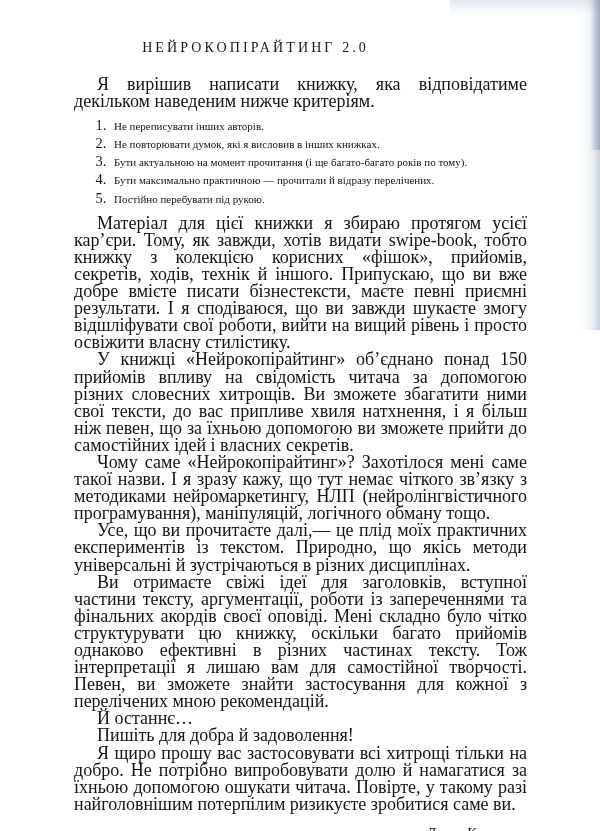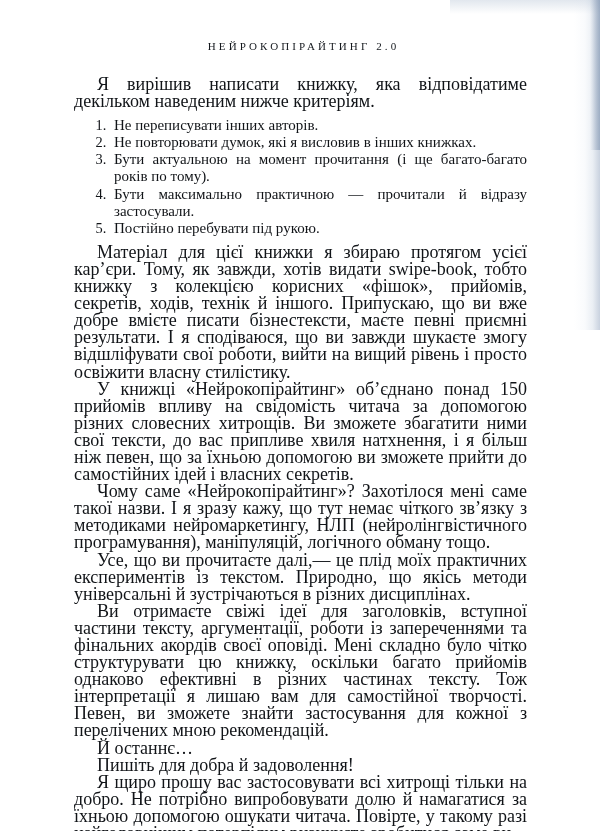--- a/index.html
+++ b/index.html
@@ -61,26 +61,25 @@
     position: absolute;
     inset: 0;
   }
 
   .running-head {
     position: absolute;
     top: 40px;
     left: 0;
     width: 508px;
     text-align: center;
-    font-size: 11px;
+    font-size: 14px;
     letter-spacing: 3.1px;
     text-indent: 3.1px;
     color: #14181d;
     white-space: nowrap;
-    margin-left: 48px;
   }
 
   .content {
     position: absolute;
     left: 74px;
     top: 76px;
     width: 453px;
   }
 
   p.body-par {
@@ -89,21 +88,21 @@
     line-height: 17.1px;
     text-align: justify;
     text-indent: 23px;
     hyphens: auto;
     -webkit-hyphens: auto;
   }
 
   ol.criteria {
     margin: 7px 0 7px 0;
     padding: 0 0 0 36px;
-    font-size: 15px;
+    font-size: 11px;
     line-height: 17.1px;
     list-style-position: outside;
   }
   ol.criteria > li {
     text-align: justify;
     padding-left: 4px;
     margin: 0;
   }
   ol.criteria > li::marker {
     font-size: 14.4px;
@@ -133,21 +132,21 @@
   <div class="running-head">НЕЙРОКОПІРАЙТИНГ 2.0</div>
 
   <div class="content">
 
     <p class="body-par">Я вирішив написати книжку, яка відповідатиме декільком наведеним нижче критеріям.</p>
 
     <ol class="criteria">
       <li>Не переписувати інших авторів.</li>
       <li>Не повторювати думок, які я висловив в інших книжках.</li>
       <li>Бути актуальною на момент прочитання (і ще багато-багато років по тому).</li>
-      <li>Бути максимально практичною — прочитали й відразу застосували.</li>
+      <li>Бути максимально практичною — прочитали й відразу перелічених.</li>
       <li>Постійно перебувати під рукою.</li>
     </ol>
 
     <p class="body-par">Матеріал для цієї книжки я збираю протягом усієї кар’єри. Тому, як завжди, хотів видати swipe-book, тобто книжку з колекцією корисних «фішок», прийомів, секретів, ходів, технік й іншого. Припускаю, що ви вже добре вмієте писати бізнестексти, маєте певні приємні результати. І я сподіваюся, що ви завжди шукаєте змогу відшліфувати свої роботи, вийти на вищий рівень і просто освіжити власну стилістику.</p>
     <p class="body-par">У книжці «Нейрокопірайтинг» об’єднано понад 150 прийомів впливу на свідомість читача за допомогою різних словесних хитрощів. Ви зможете збагатити ними свої тексти, до вас припливе хвиля натхнення, і я більш ніж певен, що за їхньою допомогою ви зможете прийти до самостійних ідей і власних секретів.</p>
     <p class="body-par">Чому саме «Нейрокопірайтинг»? Захотілося мені саме такої назви. І я зразу кажу, що тут немає чіткого зв’язку з методиками нейромаркетингу, НЛП (нейролінгвістичного програмування), маніпуляцій, логічного обману тощо.</p>
     <p class="body-par">Усе, що ви прочитаєте далі,— це плід моїх практичних експериментів із текстом. Природно, що якісь методи універсальні й зустрічаються в різних дисциплінах.</p>
     <p class="body-par">Ви отримаєте свіжі ідеї для заголовків, вступної частини тексту, аргументації, роботи із запереченнями та фінальних акордів своєї оповіді. Мені складно було чітко структурувати цю книжку, оскільки багато прийомів однаково ефективні в різних частинах тексту. Тож інтерпретації я лишаю вам для самостійної творчості. Певен, ви зможете знайти застосування для кожної з перелічених мною рекомендацій.</p>
     <p class="body-par">Й останнє…</p>
     <p class="body-par">Пишіть для добра й задоволення!</p>

